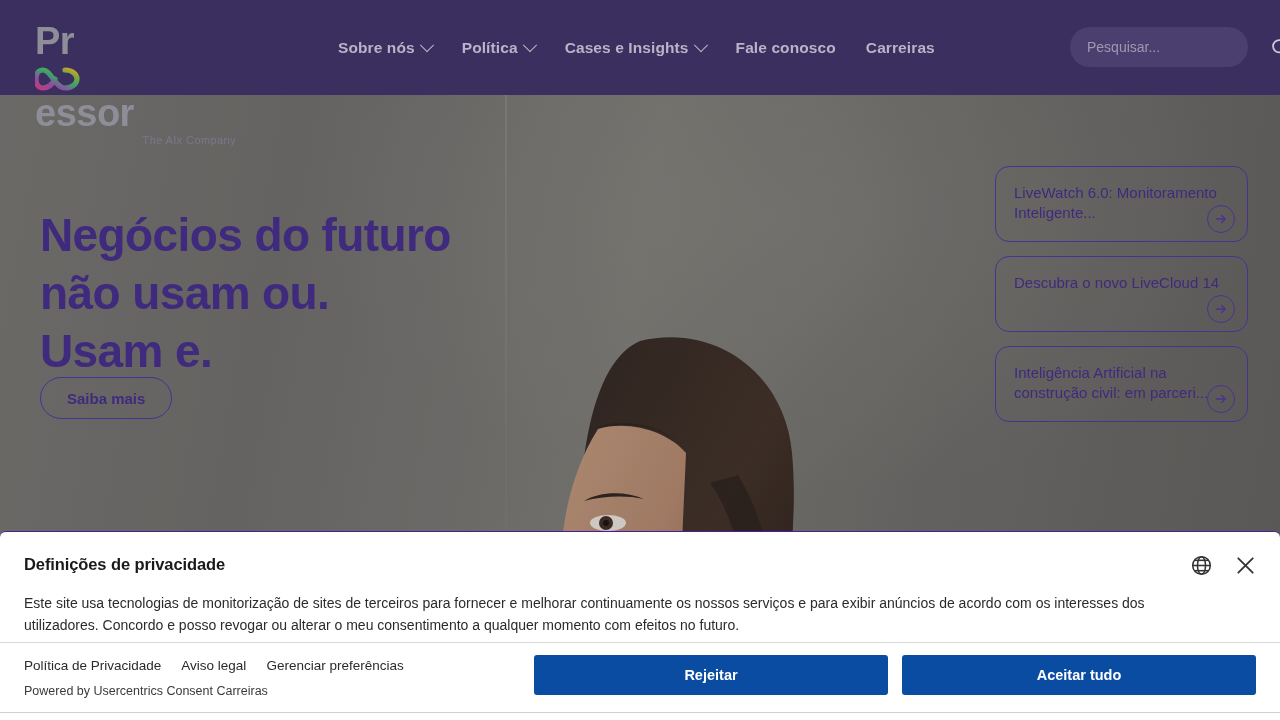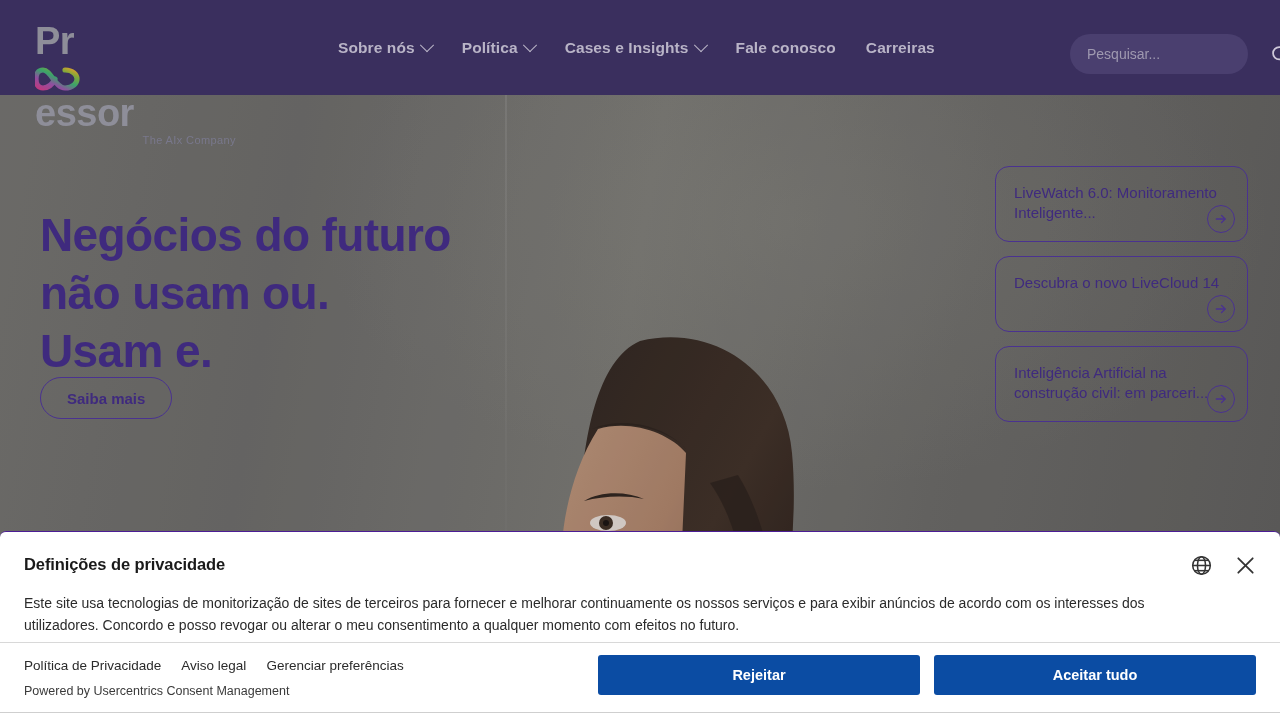--- a/index.html
+++ b/index.html
@@ -29,21 +29,21 @@
   .brand-tag { margin-top: 2px; text-align: right; font-size: 11px; color: #79788c;
     letter-spacing: 0.4px; padding-right: 4px; }
 
   .mainnav { position: absolute; left: 338px; top: 0; height: 95px;
     display: flex; align-items: center; gap: 30px; }
   .nav-item { display: flex; align-items: center; gap: 7px; cursor: pointer;
     color: #b9b4c7; font-size: 15.5px; font-weight: 600; letter-spacing: 0.1px; }
   .chev { width: 9px; height: 9px; border-right: 1.8px solid #b9b4c7;
     border-bottom: 1.8px solid #b9b4c7; transform: rotate(45deg) translate(-2px,-2px); }
 
-  .searchbox { position: absolute; right: 32px; top: 34px; width: 178px; height: 40px;
+  .searchbox { position: absolute; right: 32px; top: 27px; width: 178px; height: 40px;
     background: #4a3f6f; border-radius: 20px; display: flex; align-items: center; }
   .searchbox input {
     flex: 1; background: transparent; border: none; outline: none;
     color: #cfc9da; font-size: 14px; padding-left: 17px;
     font-family: "Liberation Sans", sans-serif;
   }
   .searchbox input::placeholder { color: #9f99b0; }
   .search-btn { width: 46px; height: 40px; display:flex; align-items:center;
     justify-content:center; cursor: pointer; }
 
@@ -102,21 +102,21 @@
   .cookie-icons { position:absolute; right: 22px; top: 20px; display:flex;
     align-items:center; gap: 18px; }
   .icon-btn { cursor:pointer; display:flex; align-items:center; justify-content:center;
     width: 26px; height: 26px; }
   .cookie-divider { position:absolute; left:0; top: 110px; width:1280px; height:1px;
     background:#d8d8d8; }
   .cookie-links { position:absolute; left: 24px; top: 126px; display:flex; gap: 20px; }
   .cookie-links a { color:#2b2b2b; font-size: 13.5px; text-decoration:none; cursor:pointer; }
   .cookie-powered { position:absolute; left: 24px; top: 152px; font-size: 12.5px; color:#3a3a3a; }
   .cookie-actions { position:absolute; right: 24px; top: 123px; display:flex; gap: 14px; }
-  .btn-consent { width: 322px; height: 40px; border:none; border-radius: 3px;
+  .btn-consent { width: 354px; height: 40px; border:none; border-radius: 3px;
     background: #0b4ca3; color:#fff; font-size: 14.5px; font-weight: 700; cursor:pointer;
     font-family: "Liberation Sans", sans-serif; }
   .bottom-rule { position:absolute; left:0; bottom:7px; width:1280px; height:1px; background:#cfcfcf; }
 </style>
 </head>
 <body>
 
 <div id="page">
 
   <header class="site-header">
@@ -302,21 +302,21 @@
     <div class="cookie-body">Este site usa tecnologias de monitorização de sites de terceiros para fornecer e melhorar continuamente os nossos serviços e para exibir anúncios de acordo com os interesses dos utilizadores. Concordo e posso revogar ou alterar o meu consentimento a qualquer momento com efeitos no futuro.</div>
 
     <div class="cookie-divider"></div>
 
     <div class="cookie-links">
       <a>Política de Privacidade</a>
       <a>Aviso legal</a>
       <a>Gerenciar preferências</a>
     </div>
 
-    <div class="cookie-powered">Powered by Usercentrics Consent Management</div>
+    <div class="cookie-powered">Powered by Usercentrics Consent Carreiras</div>
 
     <div class="cookie-actions">
       <button class="btn-consent">Rejeitar</button>
       <button class="btn-consent">Aceitar tudo</button>
     </div>
 
     <div class="bottom-rule"></div>
   </div>
 
 </div>

